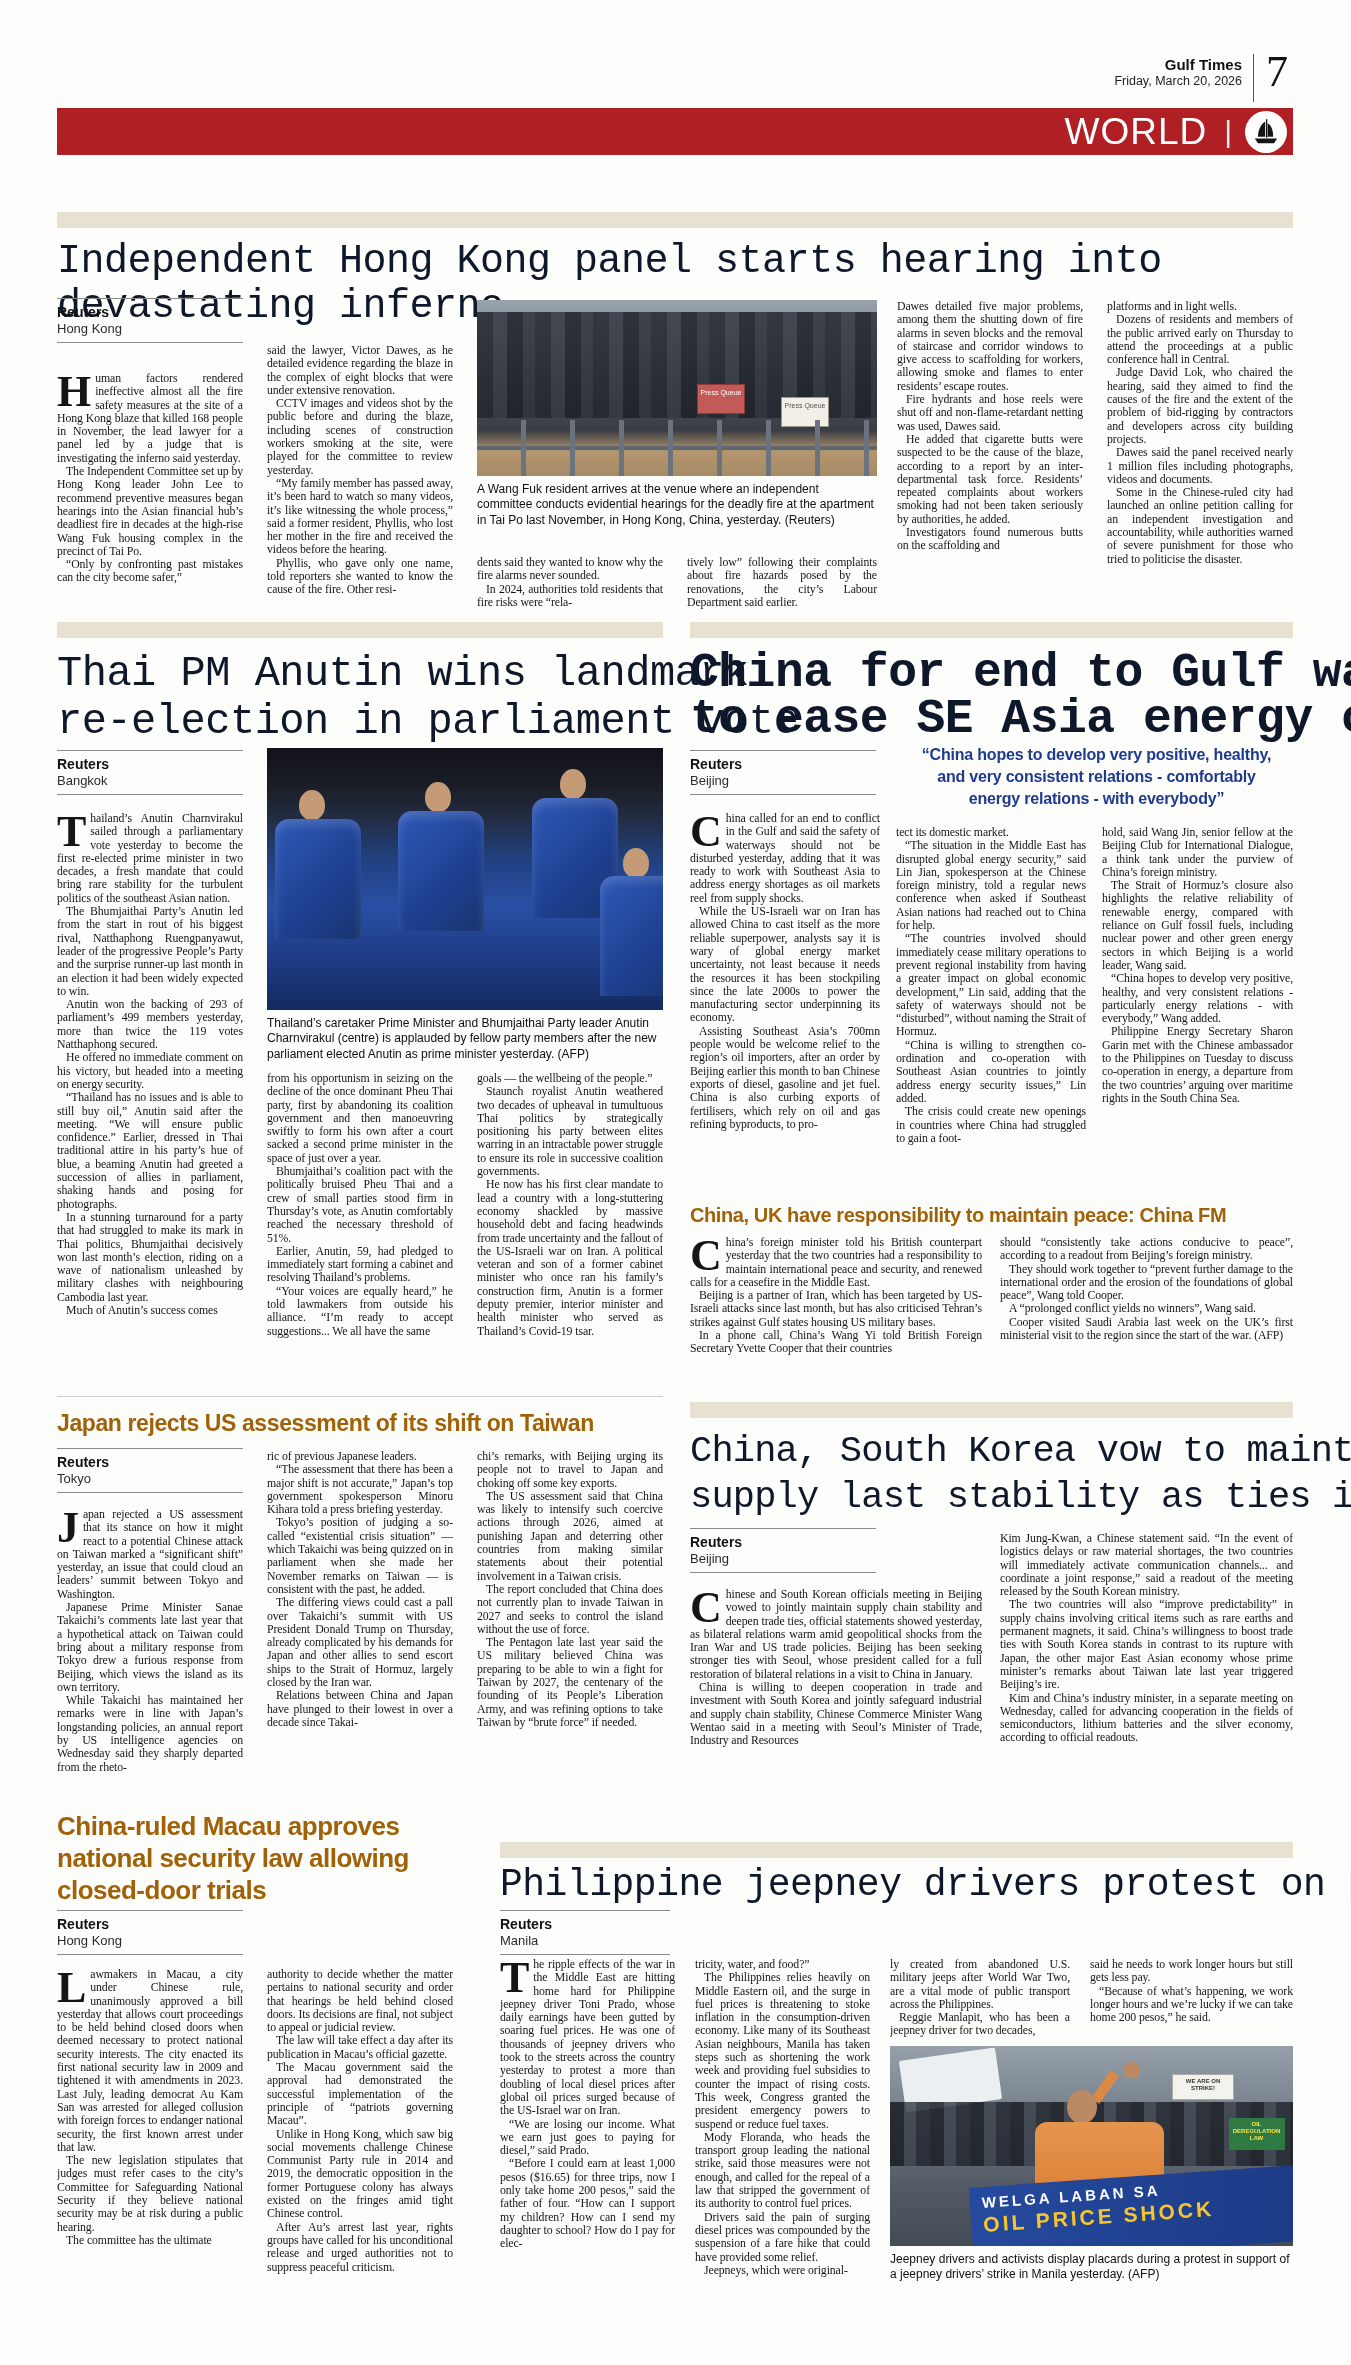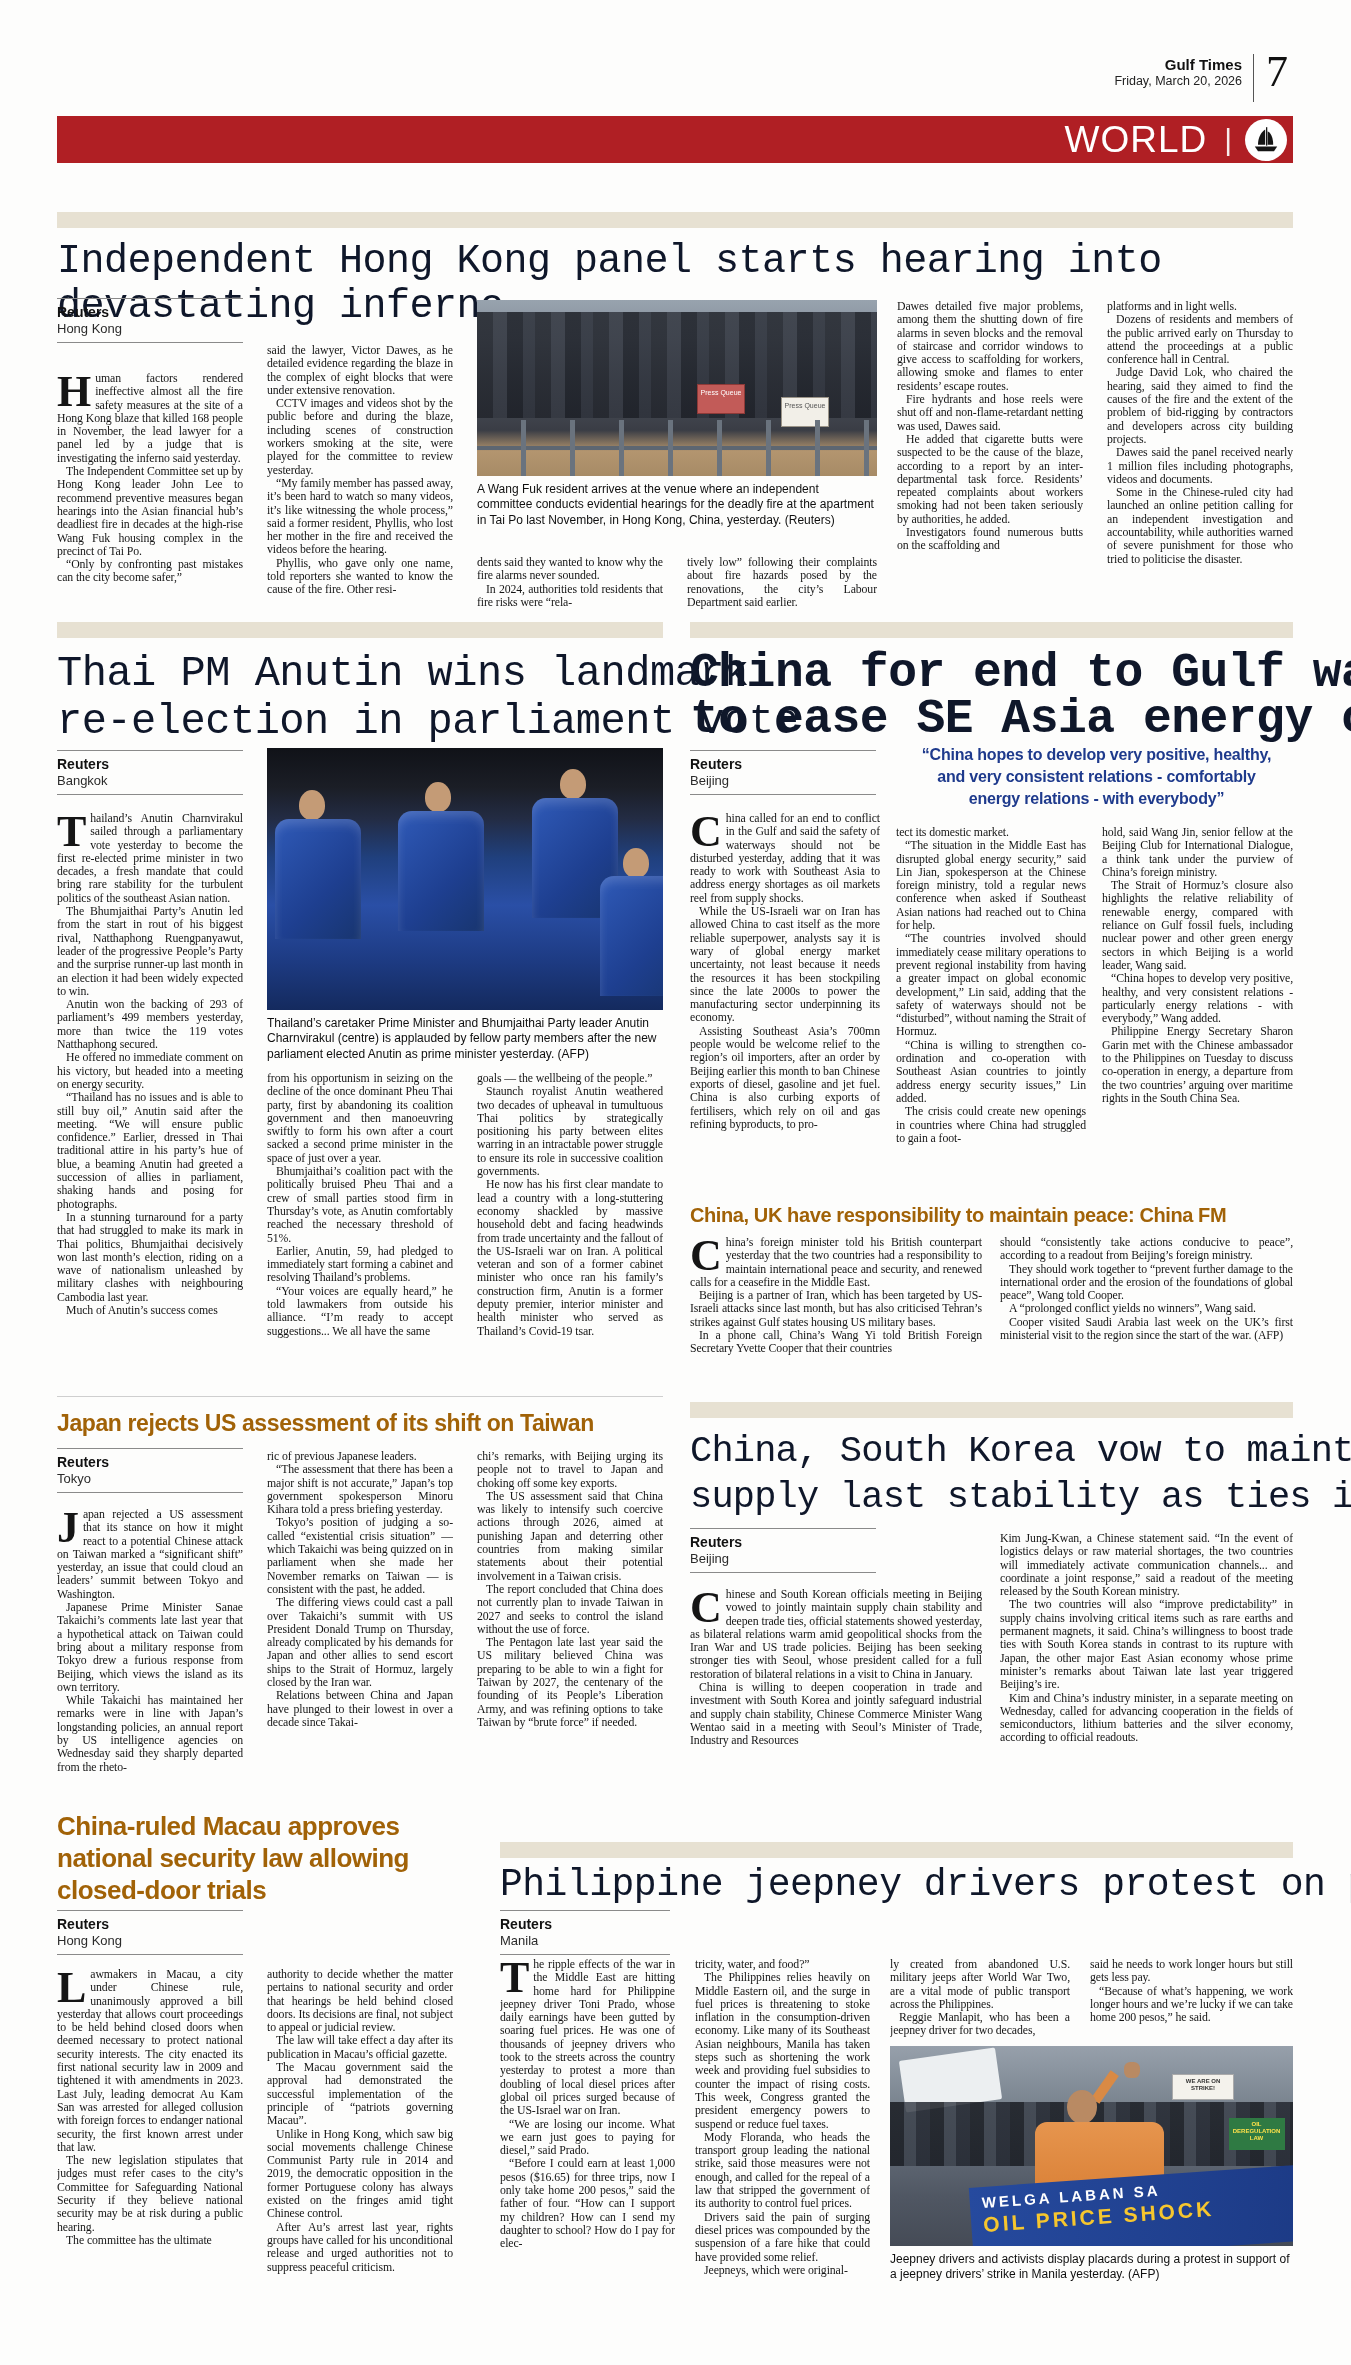--- a/index.html
+++ b/index.html
@@ -64,21 +64,21 @@
 
 <div class="page">
 
   <div class="abs" style="left:980px;top:56px;width:262px;text-align:right;">
     <div style="font:700 15px 'Liberation Sans',sans-serif;color:#111;">Gulf Times</div>
     <div style="font:400 12.5px 'Liberation Sans',sans-serif;color:#222;margin-top:1px;">Friday, March 20, 2026</div>
   </div>
   <div class="abs" style="left:1253px;top:54px;width:1px;height:48px;background:#555;"></div>
   <div class="abs" style="left:1266px;top:46px;font:400 44px 'Liberation Serif',serif;color:#111;">7</div>
 
-  <div class="abs" style="left:57px;top:116px;width:1236px;height:47px;background:#b01f24;display:flex;align-items:center;justify-content:flex-end;padding-right:6px;">
+  <div class="abs" style="left:57px;top:108px;width:1236px;height:47px;background:#b01f24;display:flex;align-items:center;justify-content:flex-end;padding-right:6px;">
     <span style="font:400 37px 'Liberation Sans',sans-serif;color:#fff;letter-spacing:1px;">WORLD</span>
     <span style="font:400 30px 'Liberation Sans',sans-serif;color:#fff;opacity:.92;margin:0 13px 0 17px;">|</span>
     <span class="logo-circle">
       <svg viewBox="0 0 40 40" width="32" height="32">
         <path d="M6 28h28l-4 6H10z" fill="#151515"></path>
         <path d="M19 7c-6 4-9 11-9 19h9z" fill="#151515"></path>
         <path d="M22 9c5 3 7 9 7 17h-7z" fill="#151515"></path>
         <rect x="20" y="4" width="1.6" height="23" fill="#151515"></rect>
       </svg>
     </span>

